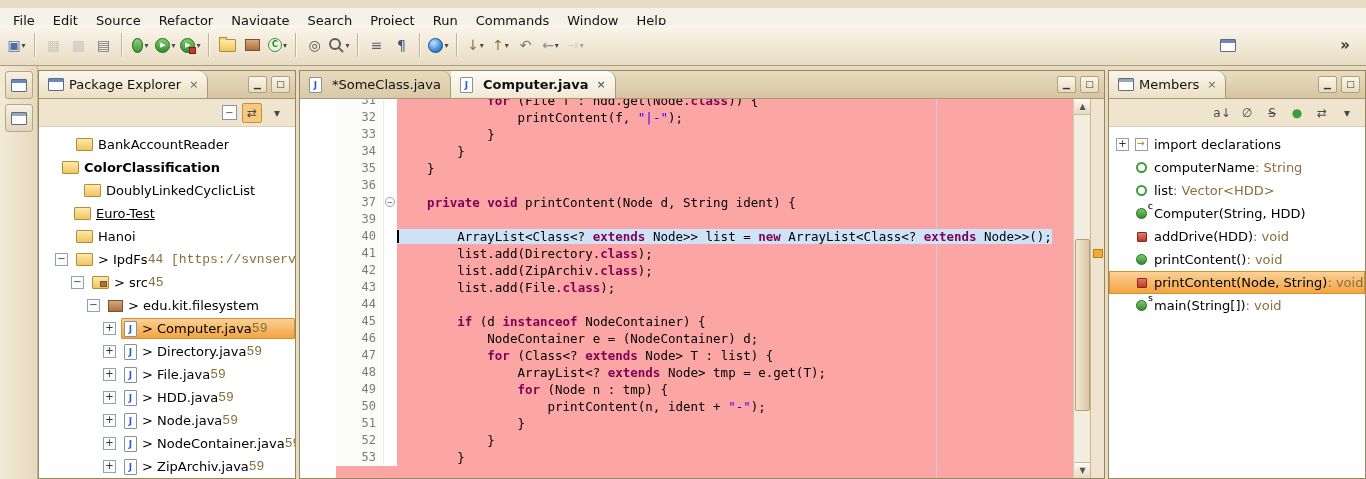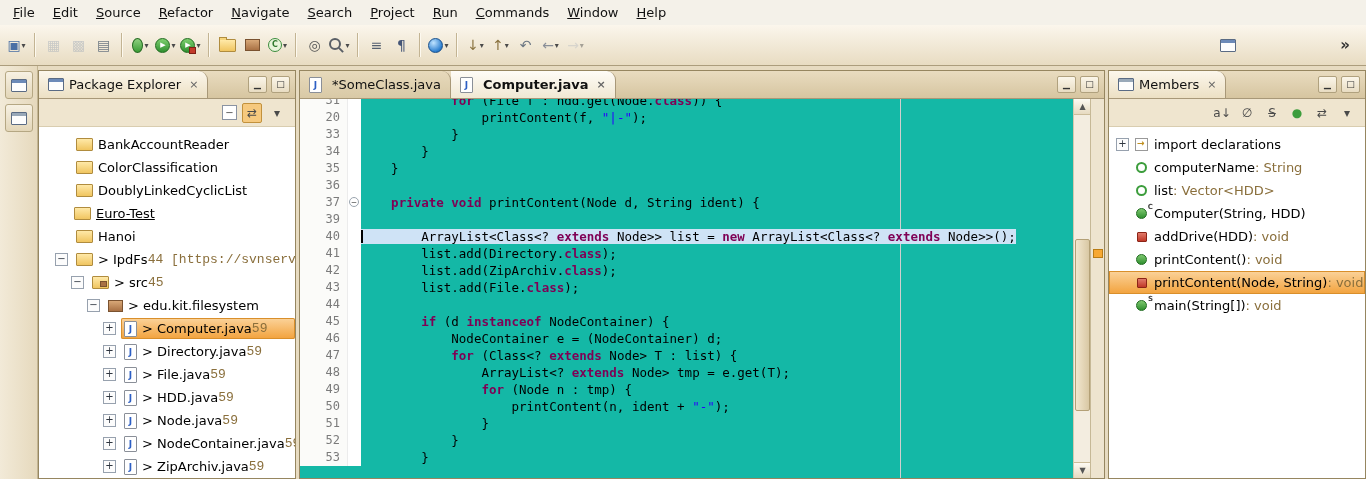--- a/index.html
+++ b/index.html
@@ -1,20 +1,20 @@
 <!DOCTYPE html>
 <html><head>
 <meta charset="utf-8">
 <style>
   html,body{margin:0;padding:0;}
   body{width:1366px;height:479px;overflow:hidden;font-family:"DejaVu Sans","Liberation Sans",sans-serif;background:#e7dbc1;}
   .app{position:relative;width:1366px;height:479px;}
 
   
-  .menubar{position:absolute;top:0;left:0;right:0;height:25px;background:#f4f1e9;border-bottom:1px solid #dcd4c2;display:flex;align-items:center;padding-left:4px;}
+  .menubar{position:absolute;top:8px;left:0;right:0;height:25px;background:#f4f1e9;border-bottom:1px solid #dcd4c2;display:flex;align-items:center;padding-left:4px;}
   .menu-item{padding:3px 9px;font-size:13px;color:#111;cursor:default;}
   .menu-item::first-letter{text-decoration:underline;}
 
   
   .toolbar{position:absolute;top:25px;left:0;right:0;height:40px;background:linear-gradient(#fbf6ec,#e8dcc2);border-bottom:1px solid #ac9d7d;display:flex;align-items:center;padding:0 4px;}
   .tbgroups{display:flex;align-items:center;}
   .tb-sep{width:1px;height:24px;background:#c3b493;border-right:1px solid #fdf9ef;margin:0 5px;}
   .tbtn{width:25px;height:25px;display:flex;align-items:center;justify-content:center;border-radius:3px;}
   .tbtn.dis{opacity:.45;}
   .tgl{font-size:14px;line-height:14px;}
@@ -69,21 +69,21 @@
   .hibox.sel{background:linear-gradient(#fbd39b,#f2a23c);box-shadow:inset 0 0 0 1px #d98f2b;}
   .tic{margin-right:5px;flex:none;}
   .tic.ic-jfile{width:11px;height:14px;background:#fff;border:1px solid #8a8f98;color:#2d5fc4;font-weight:bold;font-size:9px;line-height:14px;text-align:center;border-radius:1px;}
   .tic.ic-jproject,.tic.ic-foldert,.tic.ic-srcfolder{width:15px;height:11px;background:linear-gradient(#ffe9a8,#f0c560);border:1px solid #b08c3e;border-radius:1px;position:relative;}
   .tic.ic-srcfolder::after{content:"";position:absolute;right:1px;bottom:1px;width:5px;height:4px;background:#a97144;border:1px solid #7a5230;}
   .tic.ic-packaget{width:13px;height:10px;background:linear-gradient(#d8a878,#a97144);border:1px solid #7a5230;}
   .tlabel{color:#000;}
   .tdec{color:#8a6f3c;font-family:Liberation Mono, monospace;}
 
   
-  .edcontent{position:relative;flex:1;overflow:hidden;background:#14b8a6;}
+  .edcontent{position:relative;flex:1;overflow:hidden;background:#fca5a5;margin-left:36px;}
   .pmargin{position:absolute;left:600px;top:0;bottom:0;width:1px;background:#cfcfcf;}
   .codewrap{position:absolute;top:-7px;left:0;right:30px;}
   .cl{display:flex;height:17px;line-height:17px;font-family:"DejaVu Sans Mono","Liberation Mono",monospace;font-size:12.5px;white-space:pre;}
   .ln{width:40px;flex:none;text-align:right;padding-right:7px;color:#7b7b7b;background:#fbfbf9;font-size:12px;}
   .fold{width:13px;flex:none;position:relative;background:#fff;border-left:1px solid #ececec;}
   .foldmark{position:absolute;top:3px;left:1px;width:10px;height:10px;box-sizing:border-box;border:1px solid #9aa4ae;border-radius:50%;background:#fff;color:#555;font-size:9px;line-height:8px;text-align:center;}
   .ct{flex:1;}
   .seltxt{background:#cfe3f6;}
   .caret{display:inline-block;width:2px;height:13px;background:#000;vertical-align:-2px;margin-right:-2px;}
   .t-k{color:#7f0055;font-weight:bold;}
@@ -247,28 +247,28 @@
         <span class="vbtn">▾</span>
       </div>
     <div class="pcontent">
         <div class="trow" style="padding-left: 14px;">
           <span class="exp none"></span>
           <span class="hibox">
             <span class="tic ic-foldert"></span>
             <span class="tlabel">BankAccountReader</span>
           </span>
         </div>
-        <div class="trow" style="padding-left: 14px;">
+        <div class="trow" style=" font-weight: bold;">
           <span class="exp none"></span>
           <span class="hibox">
             <span class="tic ic-foldert"></span>
             <span class="tlabel">ColorClassification</span>
           </span>
         </div>
-        <div class="trow" style="padding-left: 14px; justify-content: flex-end;">
+        <div class="trow" style="padding-left: 22px; justify-content: flex-end;">
           <span class="exp none"></span>
           <span class="hibox">
             <span class="tic ic-foldert"></span>
             <span class="tlabel">DoublyLinkedCyclicList</span>
           </span>
         </div>
         <div class="trow" style="padding-left: 12px; text-decoration: underline;">
           <span class="exp none"></span>
           <span class="hibox">
             <span class="tic ic-foldert"></span>
@@ -377,21 +377,21 @@
       </div>
       <div class="minmax">
         <span class="mm">▁</span>
         <span class="mm">□</span>
       </div>
     </div>
     <div class="edcontent">
       <div class="pmargin"></div>
       <div class="codewrap">
           <div class="cl"><span class="ln">31</span><span class="fold"></span><span class="ct"><span class="txt"><span class="t-d">            </span><span class="t-k">for</span><span class="t-d"> (File f : hdd.get(Node.</span><span class="t-k">class</span><span class="t-d">)) {</span></span></span></div>
-          <div class="cl"><span class="ln">20</span><span class="fold"></span><span class="ct"><span class="txt"><span class="t-d">                printContent(f, </span><span class="t-s">"|-"</span><span class="t-d">);</span></span></span></div>
+          <div class="cl"><span class="ln">32</span><span class="fold"></span><span class="ct"><span class="txt"><span class="t-d">                printContent(f, </span><span class="t-s">"|-"</span><span class="t-d">);</span></span></span></div>
           <div class="cl"><span class="ln">33</span><span class="fold"></span><span class="ct"><span class="txt"><span class="t-d">            }</span></span></span></div>
           <div class="cl"><span class="ln">34</span><span class="fold"></span><span class="ct"><span class="txt"><span class="t-d">        }</span></span></span></div>
           <div class="cl"><span class="ln">35</span><span class="fold"></span><span class="ct"><span class="txt"><span class="t-d">    }</span></span></span></div>
           <div class="cl"><span class="ln">36</span><span class="fold"></span><span class="ct"><span class="txt"><span class="t-d"></span></span></span></div>
           <div class="cl"><span class="ln">37</span><span class="fold"><span class="foldmark">−</span></span><span class="ct"><span class="txt"><span class="t-d">    </span><span class="t-k">private</span><span class="t-d"> </span><span class="t-k">void</span><span class="t-d"> printContent(Node d, String ident) {</span></span></span></div>
           <div class="cl"><span class="ln">39</span><span class="fold"></span><span class="ct"><span class="txt"><span class="t-d"></span></span></span></div>
           <div class="cl"><span class="ln">40</span><span class="fold"></span><span class="ct"><span class="seltxt"><span class="caret"></span><span class="t-d">        ArrayList&lt;Class&lt;? </span><span class="t-k">extends</span><span class="t-d"> Node&gt;&gt; list = </span><span class="t-k">new</span><span class="t-d"> ArrayList&lt;Class&lt;? </span><span class="t-k">extends</span><span class="t-d"> Node&gt;&gt;();</span></span></span></div>
           <div class="cl"><span class="ln">41</span><span class="fold"></span><span class="ct"><span class="txt"><span class="t-d">        list.add(Directory.</span><span class="t-k">class</span><span class="t-d">);</span></span></span></div>
           <div class="cl"><span class="ln">42</span><span class="fold"></span><span class="ct"><span class="txt"><span class="t-d">        list.add(ZipArchiv.</span><span class="t-k">class</span><span class="t-d">);</span></span></span></div>
           <div class="cl"><span class="ln">43</span><span class="fold"></span><span class="ct"><span class="txt"><span class="t-d">        list.add(File.</span><span class="t-k">class</span><span class="t-d">);</span></span></span></div>

